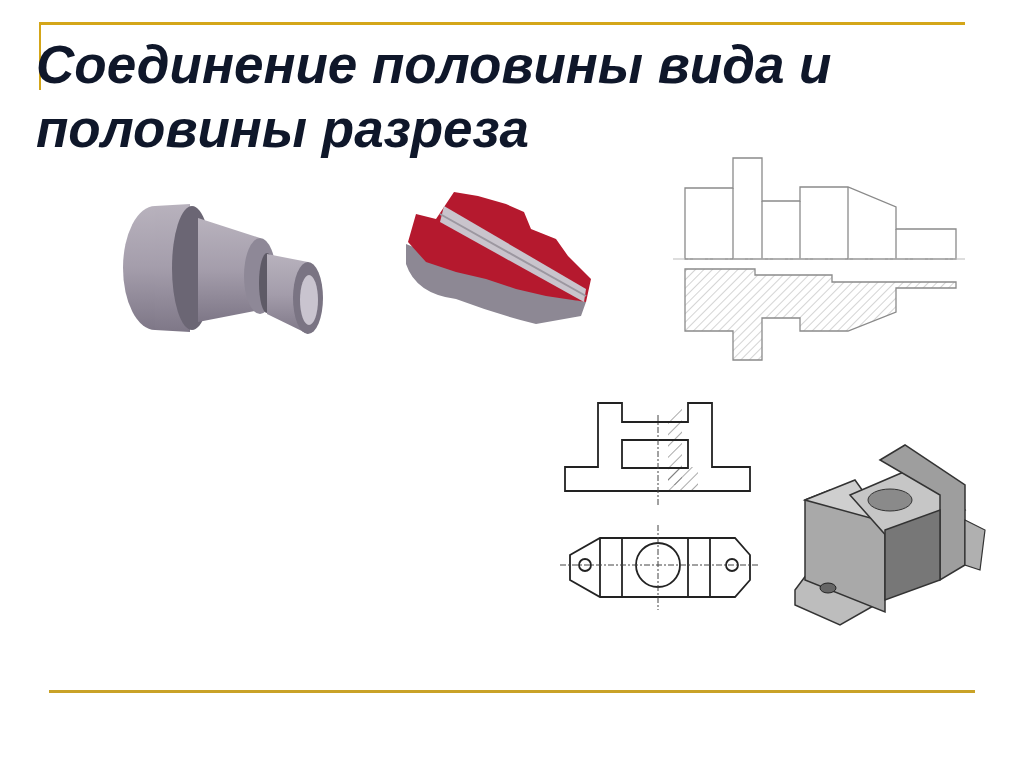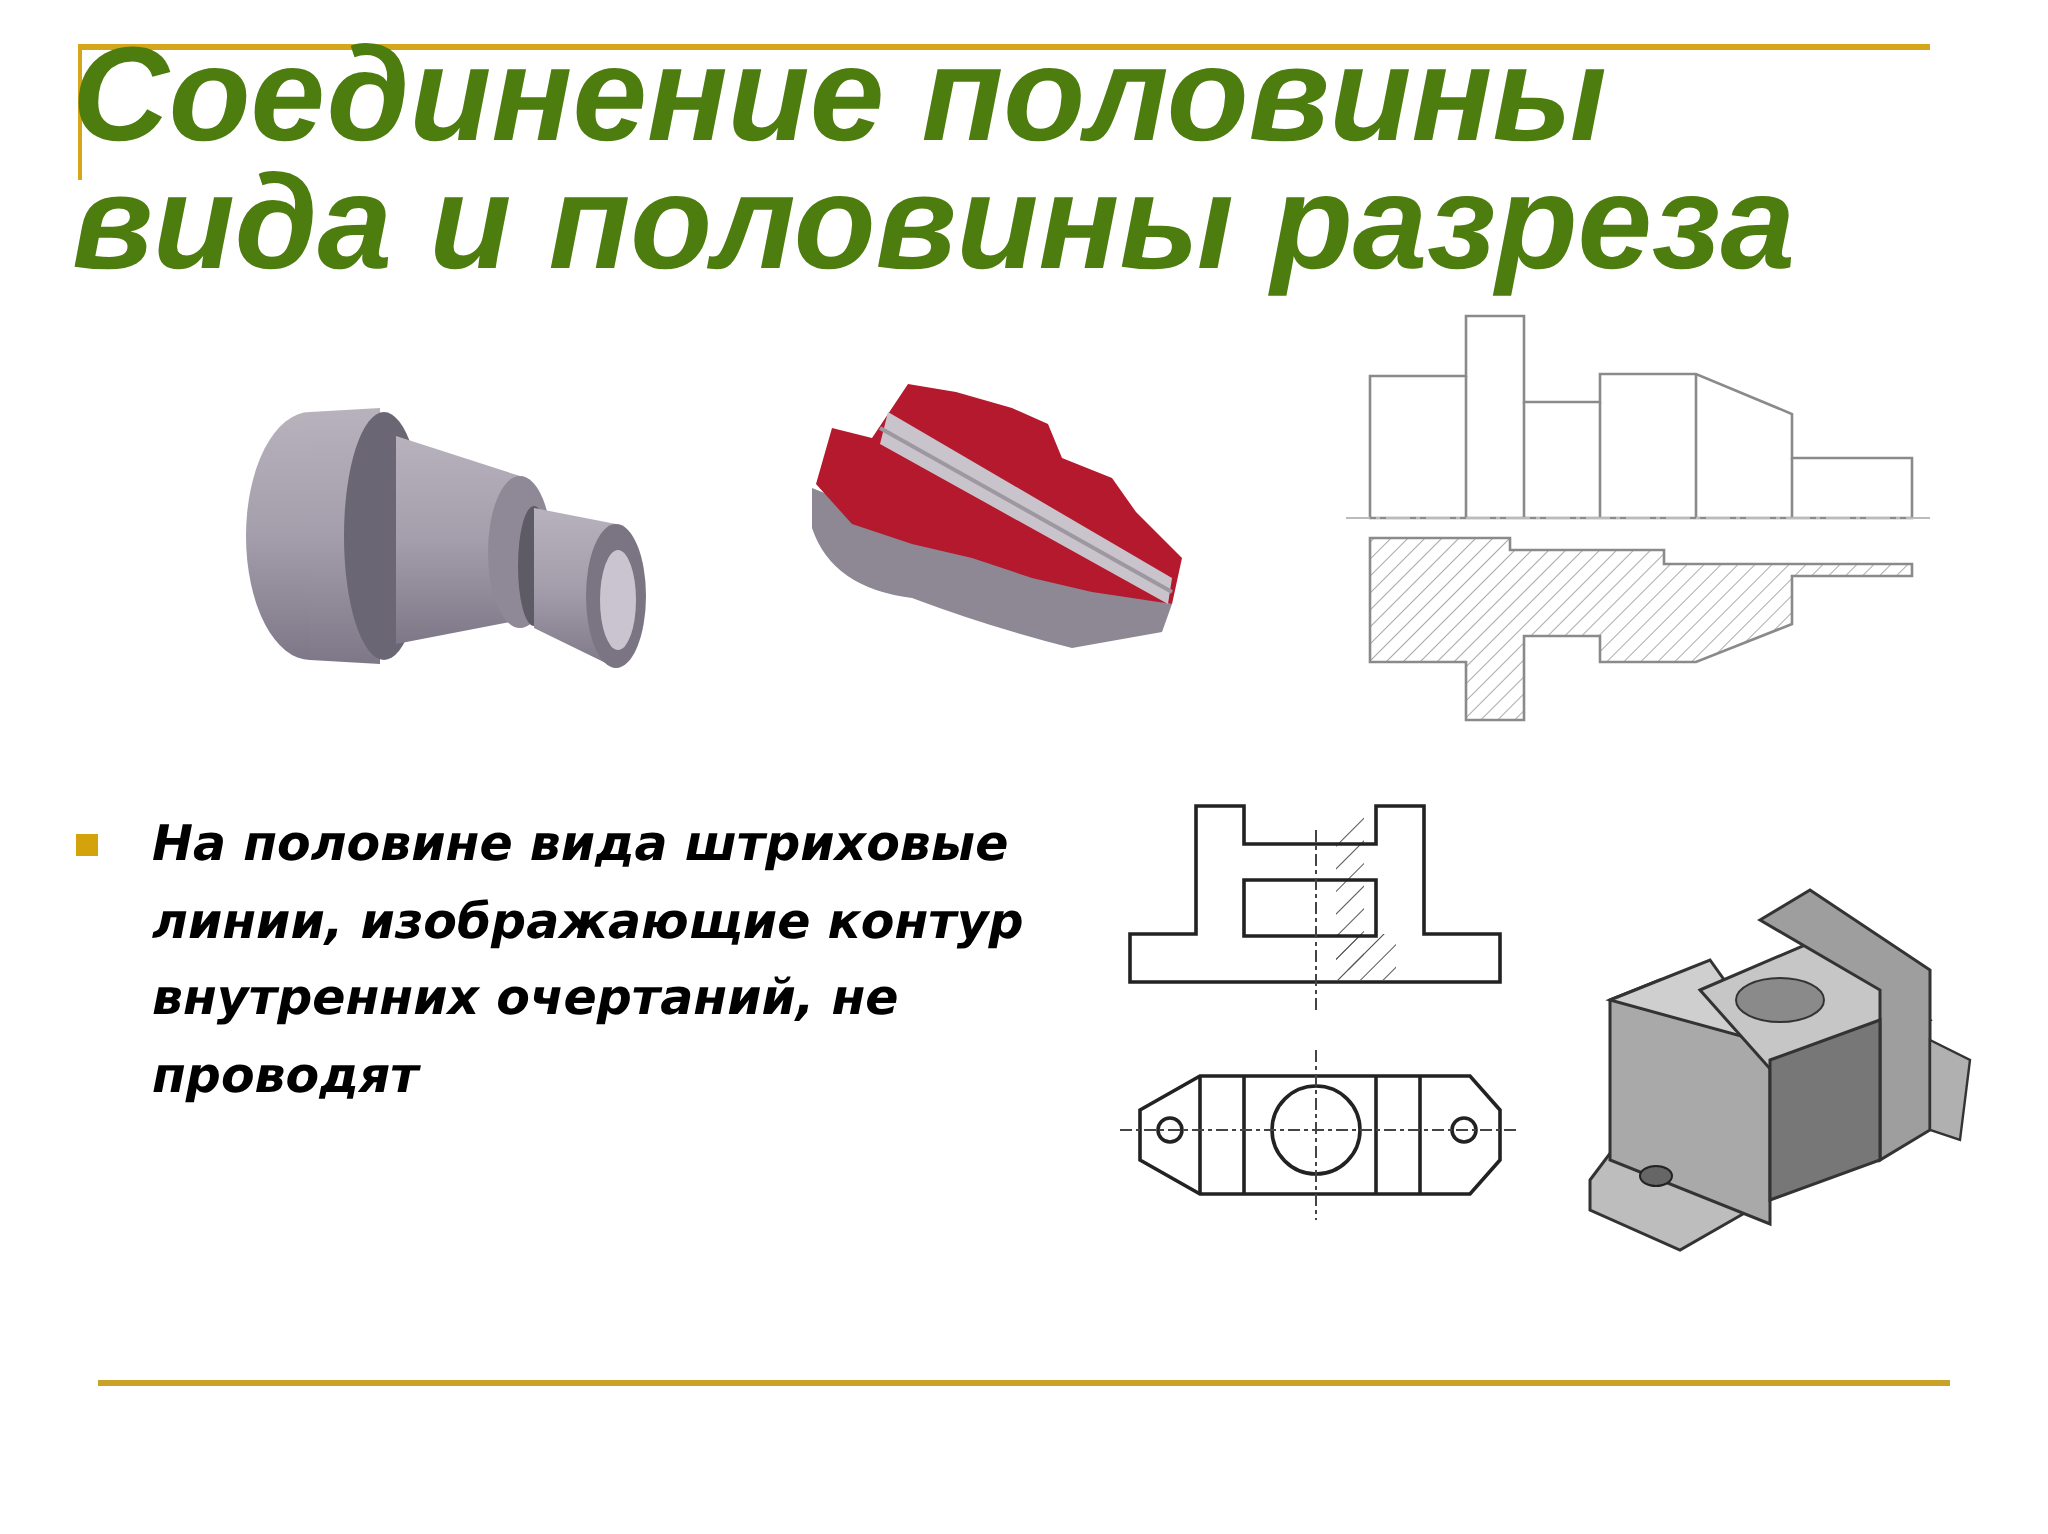--- a/index.html
+++ b/index.html
@@ -1,23 +1,23 @@
 <!DOCTYPE html>
 <html><head>
 <meta charset="utf-8">
 <style>
   html, body { margin:0; padding:0; }
   body { width:1024px; height:767px; background:#ffffff; position:relative; overflow:hidden;
          font-family:"Liberation Sans", sans-serif; }
   .rule-top { position:absolute; left:40px; top:22px; width:925px; height:3px; background:#d4a619; }
   .rule-left { position:absolute; left:39px; top:22px; width:2px; height:68px; background:#d4a619; }
   .rule-bottom { position:absolute; left:49px; top:690px; width:926px; height:3px; background:#c9a227; }
-  .title { position:absolute; left:36px; top:16px; width:940px; margin:0;
+  .title { position:absolute; left:36px; top:33px; width:940px; margin:0;
            font-family:"Liberation Sans", sans-serif; font-weight:bold; font-style:italic;
-           font-size:67px; line-height:64px; color:#4d7c0f; letter-spacing:0px; }
+           font-size:53px; line-height:64px; color:#0f172a; letter-spacing:0px; }
   .bullets { position:absolute; left:38px; top:403px; width:480px; margin:0; padding:0; list-style:none; }
   .bullet { position:relative; padding-left:38px; font-family:"DejaVu Sans", sans-serif;
             font-weight:bold; font-style:italic; font-size:24.5px; line-height:38.5px; color:#000; margin-bottom:6px; }
   .bullet-mark { position:absolute; left:0; top:14px; width:11px; height:11px; background:#d4a20b; }
   .fig { position:absolute; }
 </style>
 </head>
 <body>
 
 <div class="rule-top"></div>
@@ -102,19 +102,15 @@
   <path d="M15 60 L40 50 L65 40 L95 82 Z" fill="#cfcfcf" stroke="#333" stroke-width="1.5"></path>
   <path d="M60 55 L130 25 L175 70 L100 100 Z" fill="#c6c6c6" stroke="#333" stroke-width="1.5"></path>
   <ellipse cx="100" cy="60" rx="22" ry="11" fill="#8a8a8a" stroke="#333"></ellipse>
   <path d="M90 20 L115 5 L175 45 L175 125 L150 140 L150 55 Z" fill="#9e9e9e" stroke="#333" stroke-width="1.5"></path>
   <path d="M95 90 L150 70 L150 140 L95 160 Z" fill="#777" stroke="#333" stroke-width="1.5"></path>
   <path d="M175 80 L195 90 L190 130 L175 125 Z" fill="#b0b0b0" stroke="#333" stroke-width="1.2"></path>
   <ellipse cx="38" cy="148" rx="8" ry="5" fill="#666" stroke="#222"></ellipse>
 </svg>
 
 <ul class="bullets">
-  <li class="bullet">
-    <span class="bullet-mark"></span>
-    <span>На половине вида штриховые линии, изображающие контур внутренних очертаний, не проводят</span>
-  </li>
 </ul>
 
 <div class="rule-bottom"></div>
 
 </body></html>

